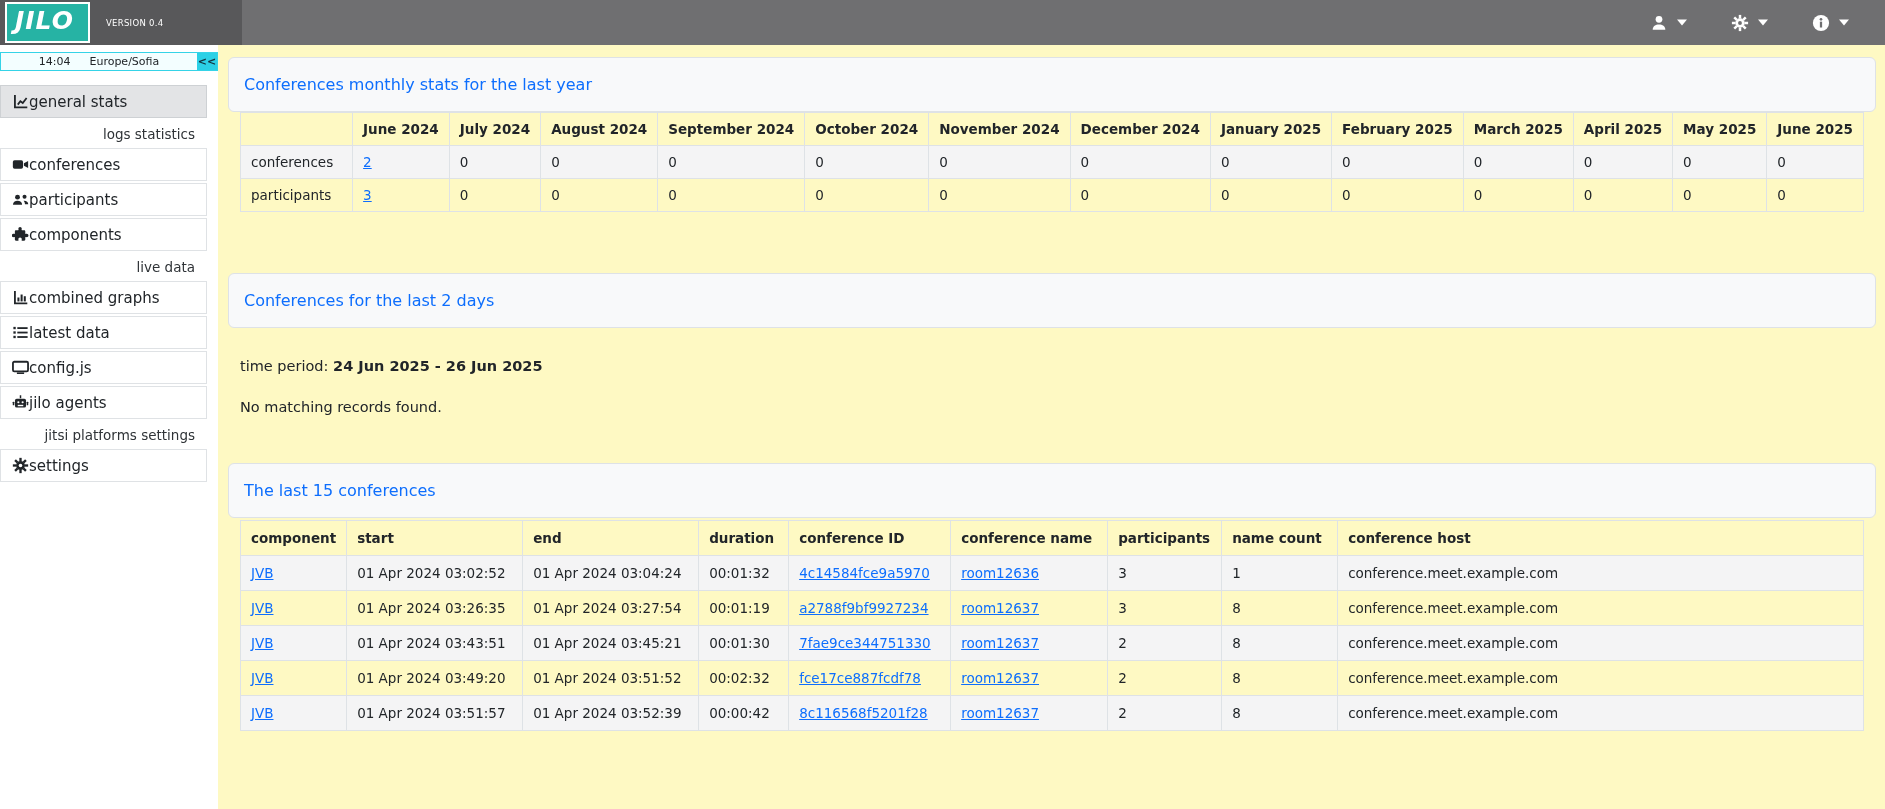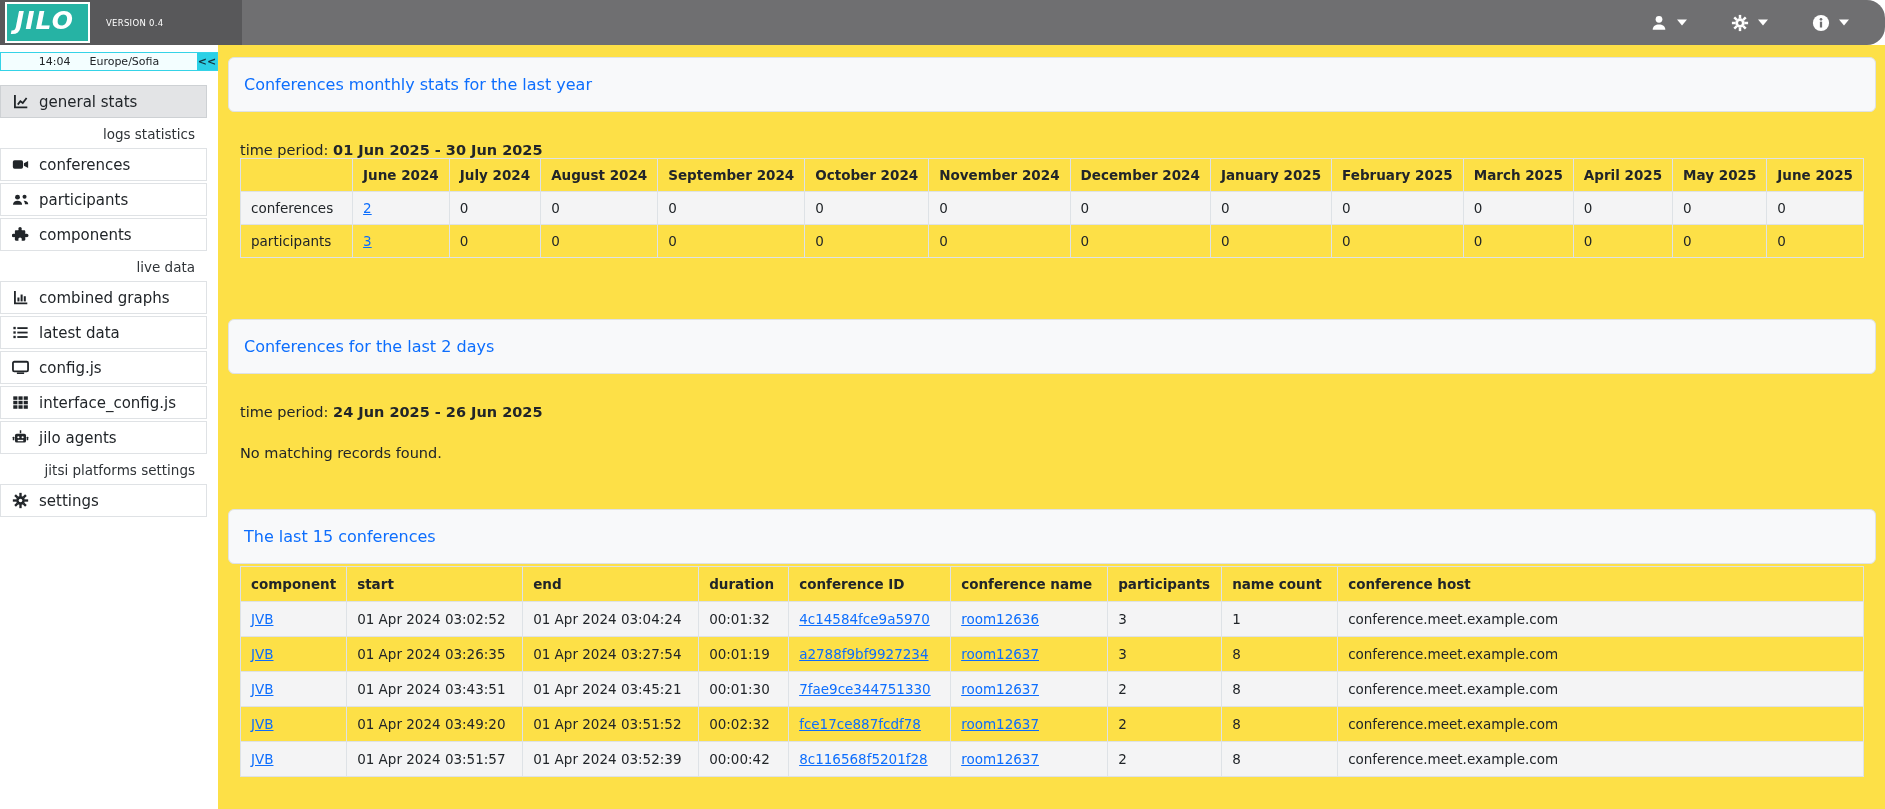--- a/index.html
+++ b/index.html
@@ -8,21 +8,21 @@
     background: #fff;
     color: #212529;
     font-family: "DejaVu Sans", "Liberation Sans", sans-serif;
     font-size: 14px;
     position: relative;
   }
 
   
   .topbar {
     position: absolute; top: 0; left: 0; width: 100%; height: 45px;
-    background: #6f6f71; display: flex; align-items: stretch; z-index: 20; border-radius: 18px;
+    background: #6f6f71; display: flex; align-items: stretch; z-index: 20;
   }
   .topbar-left {
     width: 242px; flex: 0 0 auto; background: #58585a;
     display: flex; align-items: center; padding-left: 5px;
   }
   .logo-box {
     background: #26b3a4; border: 2px solid #fff; color: #fff;
     font-style: italic; font-weight: bold; font-size: 25px;
     letter-spacing: 1px; padding: 2px 14px 5px 8px; line-height: 1.2;
   }
@@ -46,33 +46,33 @@
     font-size: 11px; display: flex; align-items: center; justify-content: center; gap: 19px;
     padding-right: 20px;
   }
   .clock-collapse {
     position: absolute; right: 0; top: 0; bottom: 0; width: 20px;
     background: #2bd0e6; color: #14323e; font-weight: bold; font-size: 11px;
     display: flex; align-items: center; justify-content: center; cursor: pointer;
   }
   .side-menu { margin-top: 14px; margin-right: 11px; }
   .side-item {
-    display: flex; align-items: center; gap: 10px; height: 33px;
+    display: flex; align-items: center; height: 33px;
     border: 1px solid #dfe2e5; background: #fff; padding-left: 11px;
     margin-bottom: 2px; font-size: 15px; cursor: pointer; color: #212529;
   }
   .side-item.active { background: #e3e4e6; border-color: #ced1d4; }
   .side-icon { width: 17px; height: 17px; flex: 0 0 auto; display: inline-flex; }
   .side-icon svg { width: 17px; height: 17px; }
   .side-label { text-align: right; padding: 6px 12px 6px 0; font-size: 13.5px; color: #2f3337; }
 
   
   .main {
     position: absolute; left: 218px; top: 45px; right: 0; bottom: 0;
-    overflow: hidden; padding: 12px 9px 0 10px; background: #fde047;
+    overflow: hidden; padding: 12px 9px 0 10px; background: #fef9c3;
   }
   .card-header {
     height: 55px; border: 1px solid #dee2e6; border-radius: 6px; background: #f8f9fa;
     display: flex; align-items: center; padding-left: 15px;
     color: #0d6efd; font-size: 16px;
   }
   .card2 { margin-top: 61px; }
   .card3 { margin-top: 48px; }
   .time-period { margin: 30px 0 0 12px; font-size: 14.5px; }
   .time-period b { font-weight: bold; }
@@ -238,36 +238,20 @@
           <svg viewBox="0 0 16 16">
             <rect x="0.9" y="2.6" width="14.2" height="9" rx="1.2" fill="none" stroke="#212529" stroke-width="1.7"></rect>
             <rect x="4.6" y="12.6" width="6.8" height="1.5" fill="#212529"></rect>
           </svg>
         </span>
         <span>config.js</span>
       </div>
       <div class="side-item">
         <span class="side-icon">
           <svg viewBox="0 0 16 16" fill="#212529">
-            <rect x="1.2" y="2.2" width="3.9" height="3.3"></rect>
-            <rect x="6.1" y="2.2" width="3.9" height="3.3"></rect>
-            <rect x="11" y="2.2" width="3.9" height="3.3"></rect>
-            <rect x="1.2" y="6.4" width="3.9" height="3.3"></rect>
-            <rect x="6.1" y="6.4" width="3.9" height="3.3"></rect>
-            <rect x="11" y="6.4" width="3.9" height="3.3"></rect>
-            <rect x="1.2" y="10.6" width="3.9" height="3.3"></rect>
-            <rect x="6.1" y="10.6" width="3.9" height="3.3"></rect>
-            <rect x="11" y="10.6" width="3.9" height="3.3"></rect>
-          </svg>
-        </span>
-        <span>interface_config.js</span>
-      </div>
-      <div class="side-item">
-        <span class="side-icon">
-          <svg viewBox="0 0 16 16" fill="#212529">
             <rect x="7.3" y="1.2" width="1.4" height="2.8"></rect>
             <rect x="2.8" y="4.4" width="10.4" height="8.4" rx="1.6"></rect>
             <rect x="0.7" y="7.2" width="1.5" height="3.4" rx="0.6"></rect>
             <rect x="13.8" y="7.2" width="1.5" height="3.4" rx="0.6"></rect>
             <circle cx="6" cy="7.8" r="1" fill="#fff"></circle>
             <circle cx="10" cy="7.8" r="1" fill="#fff"></circle>
             <rect x="5.4" y="10.2" width="5.2" height="1.3" fill="#fff"></rect>
           </svg>
         </span>
         <span>jilo agents</span>
@@ -294,24 +278,20 @@
         </span>
         <span>settings</span>
       </div>
     </div>
 </div>
 
 <div class="main">
 
   <div class="card-header">
     <span>Conferences monthly stats for the last year</span>
-  </div>
-  <div class="time-period">
-    <span>time period:</span>
-    <b>01 Jun 2025 - 30 Jun 2025</b>
   </div>
   <div class="stats-table-wrap">
     <table>
       <thead>
           <tr>
             <th></th>
             <th>June 2024</th>
             <th>July 2024</th>
             <th>August 2024</th>
             <th>September 2024</th>

